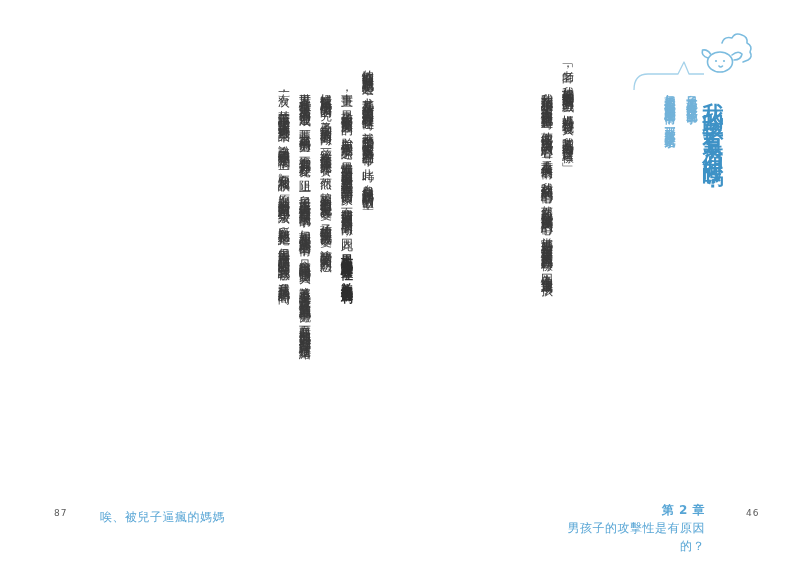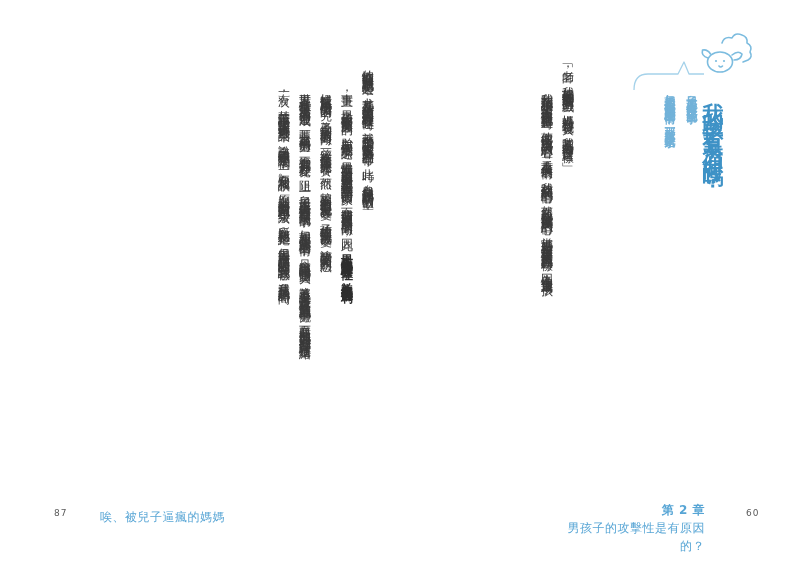--- a/index.html
+++ b/index.html
@@ -90,13 +90,13 @@
     <p class="indent"><span>有一次，某位就讀中學一年級的孩子媽媽打電話來，說自己的孩子在學校闖禍了，一定要和我談談。原則上我商談的對象只到小學六年級，所以我想要拒絕，但是因為電話那頭媽媽的嗚咽聲讓我心軟，我還是跟她約了時間。</span></p>
   </div>
 
 <div class="pagenum left">87</div>
 <div class="footer-left footer-blue">唉、被兒子逼瘋的媽媽</div>
 
 <div class="footer-right footer-blue">
   <span class="chap">第 2 章</span><br>
   <span>男孩子的攻擊性是有原因的？</span>
 </div>
-<div class="pagenum right">60</div>
+<div class="pagenum right">46</div>
 
 </body></html>

